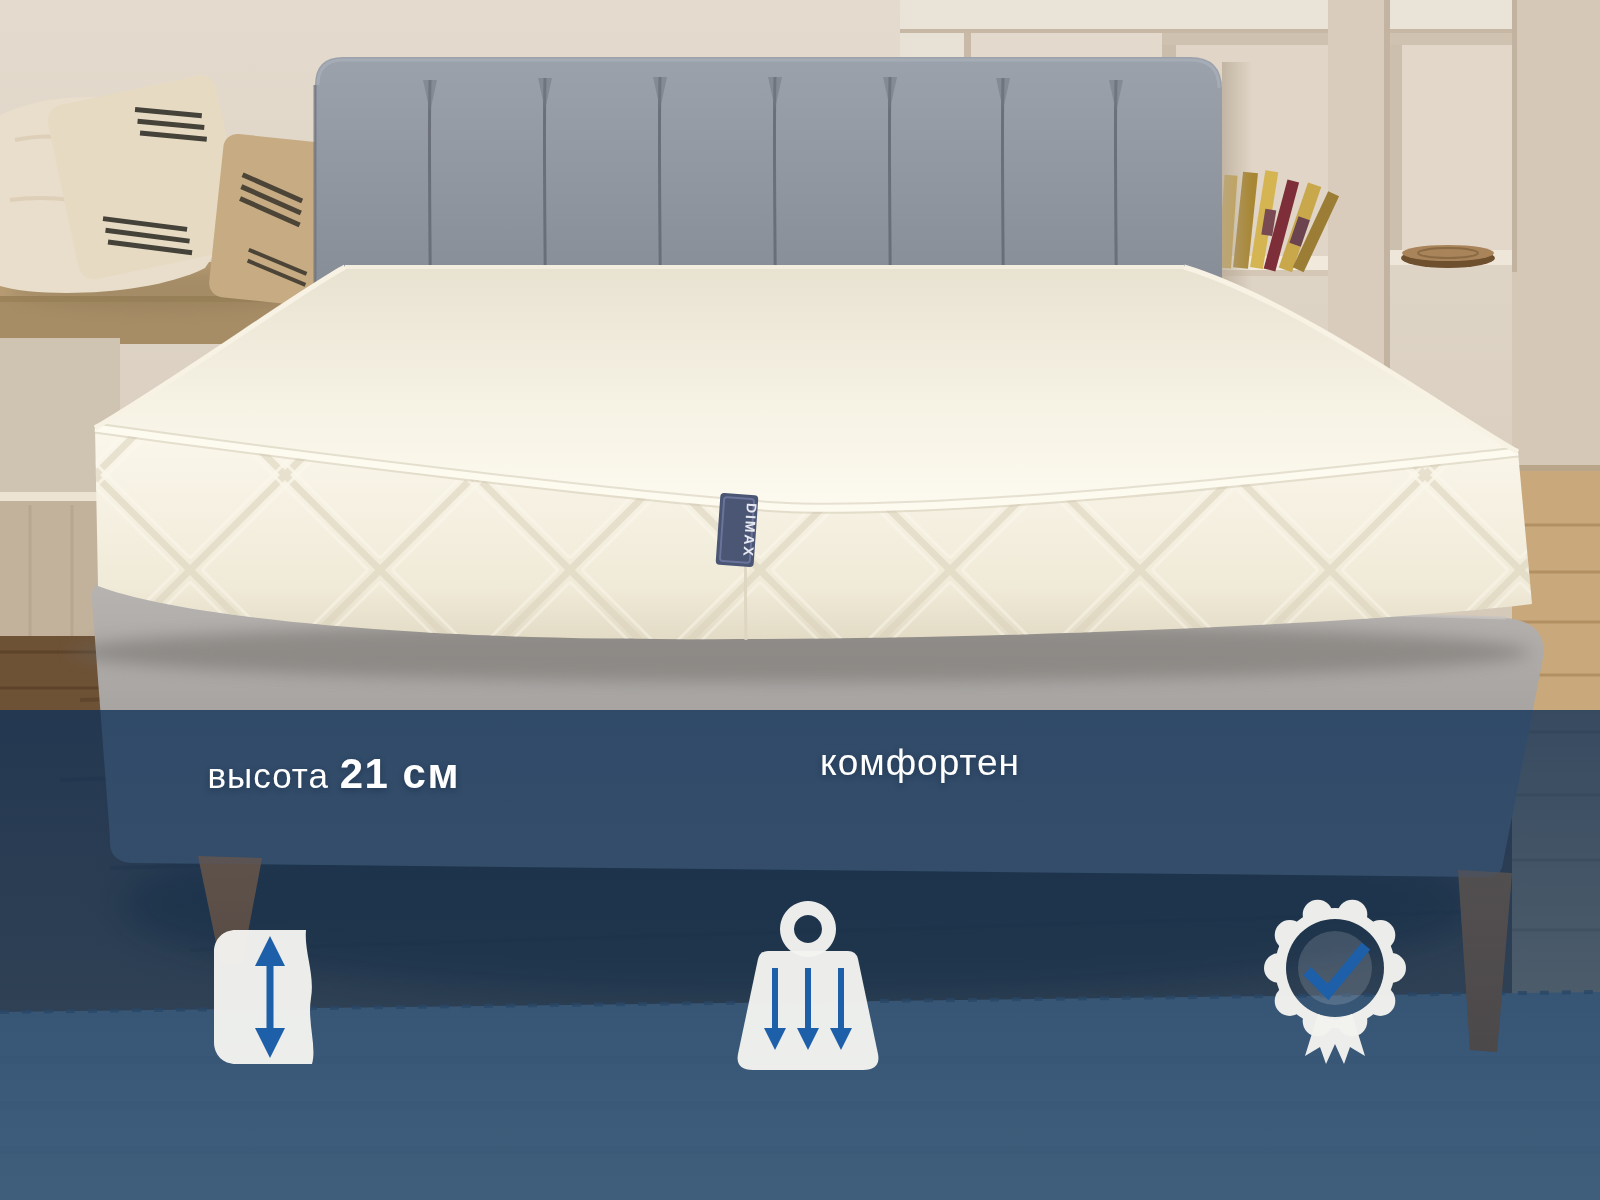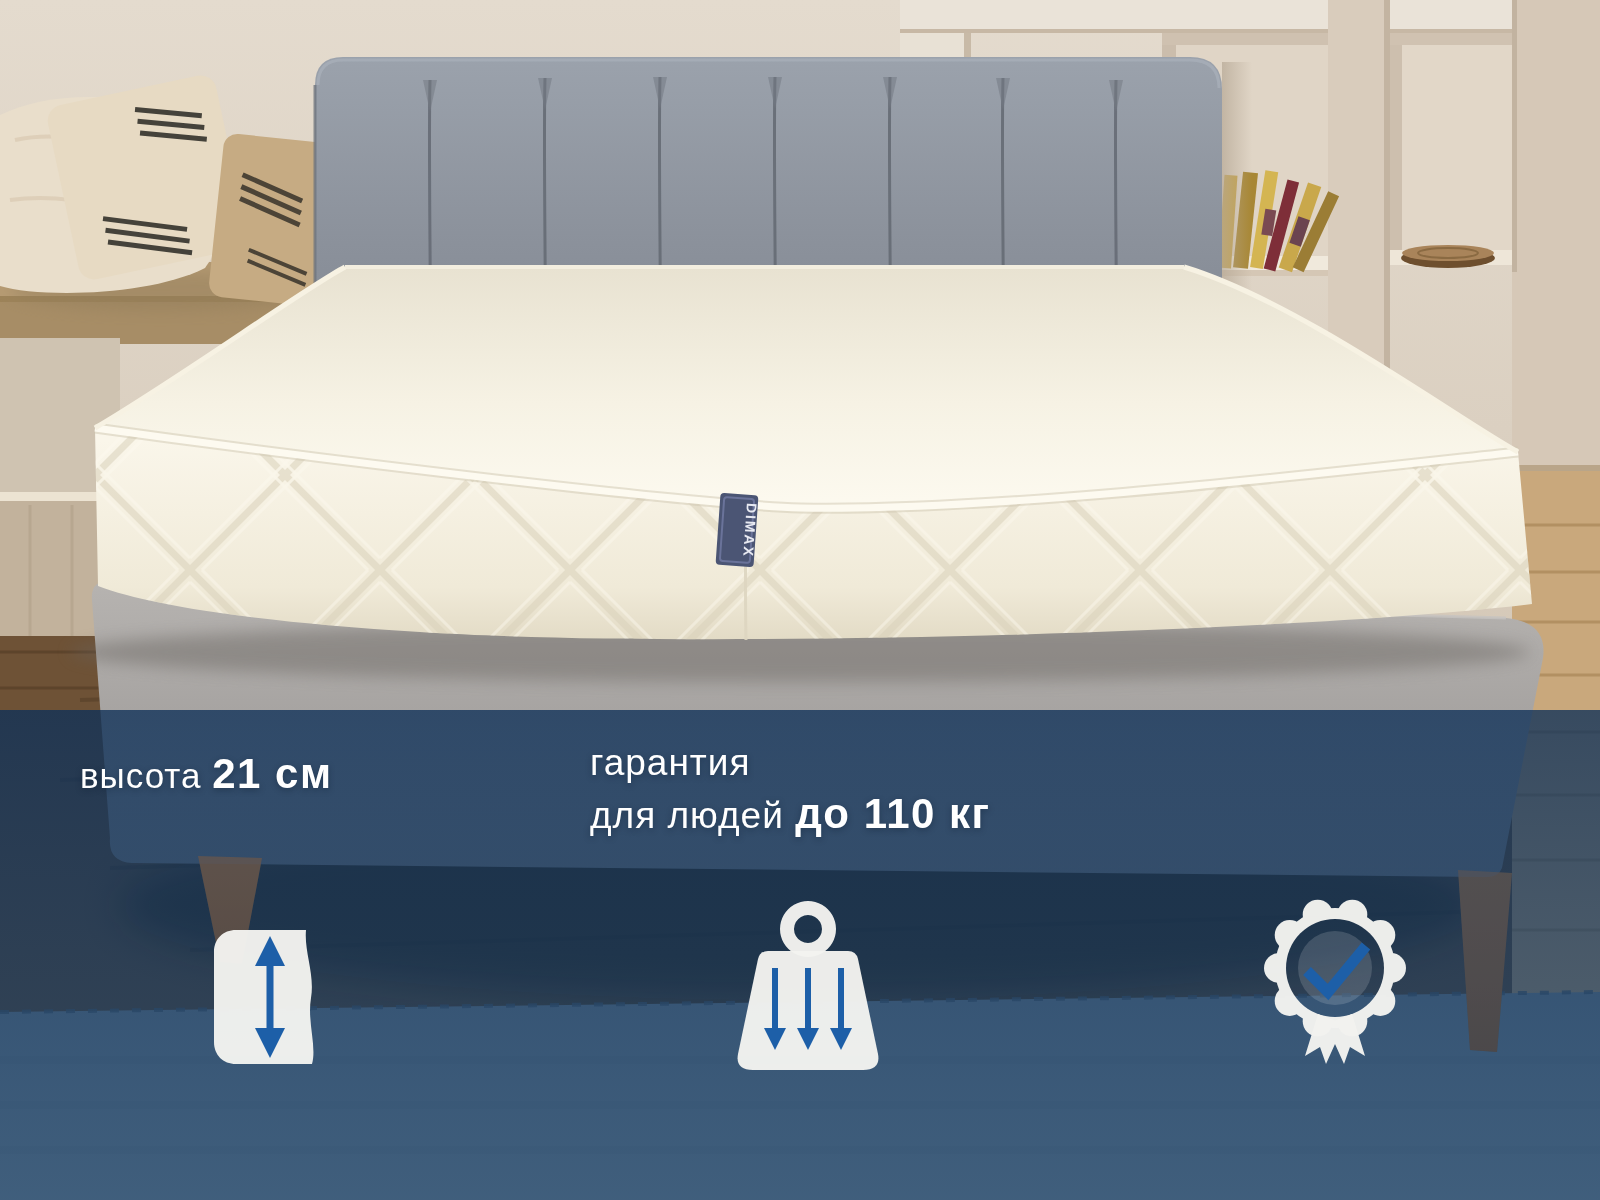--- a/index.html
+++ b/index.html
@@ -1,19 +1,19 @@
 <!DOCTYPE html>
 <html><head>
 <meta charset="utf-8">
 <style>
   html,body{margin:0;padding:0;background:#222;}
   .stage{position:relative;width:1600px;height:1200px;overflow:hidden;background:#d9cdbf;
          font-family:"Liberation Sans",sans-serif;}
   .scene{position:absolute;left:0;top:0;}
-  .cap{position:absolute;color:#fff;text-align:left;letter-spacing:1px;
+  .cap{position:absolute;color:#fff;text-align:right;letter-spacing:1px;
        text-shadow:0 2px 6px rgba(8,24,40,.35);white-space:nowrap;}
   .cap .strong{font-weight:700;font-size:42px;letter-spacing:1.5px;}
   .cap-left{left:80px;top:750px;width:380px;font-size:35px;}
   .cap-center{left:590px;top:737px;width:430px;font-size:37px;line-height:51px;}
   .cap-right{left:1160px;top:762px;width:410px;font-size:36px;}
   .icon{position:absolute;}
   #icon-height{left:208px;top:924px;}
   #icon-weight{left:723px;top:898px;}
   #icon-warranty{left:1260px;top:890px;}
 </style>
@@ -212,22 +212,21 @@
   </g>
 
   <rect x="0" y="710" width="1600" height="490" fill="url(#overlayGrad)"></rect>
   <polygon points="198,856 262,858 242,964 220,962" fill="#8b5e37" opacity="0.45"></polygon>
   <polygon points="1458,870 1512,873 1497,1052 1470,1050" fill="#8b5e37" opacity="0.3"></polygon>
 </svg>
 
 <div class="cap cap-left"><span>высота </span><span class="strong">21 см</span></div>
 
 <div class="cap cap-center">
-  <div>гарантия</div>
-  <div><span>для людей </span><span class="strong">до 110 кг</span></div>
+  <div>комфортен</div>
 </div>
 
 
 <svg id="icon-height" class="icon" width="136" height="146" viewBox="0 0 136 146">
   <path d="M28,6 H98 C96,28 107,50 103,74 C99,98 109,122 104,140 H28 C15,140 6,131 6,118 V28 C6,15 15,6 28,6 Z" fill="#f3f3f0" opacity="0.97"></path>
   <g fill="#1d5fa8">
     <rect x="58.5" y="34" width="7" height="78"></rect>
     <polygon points="62,12 47,42 77,42"></polygon>
     <polygon points="62,134 47,104 77,104"></polygon>
   </g>

